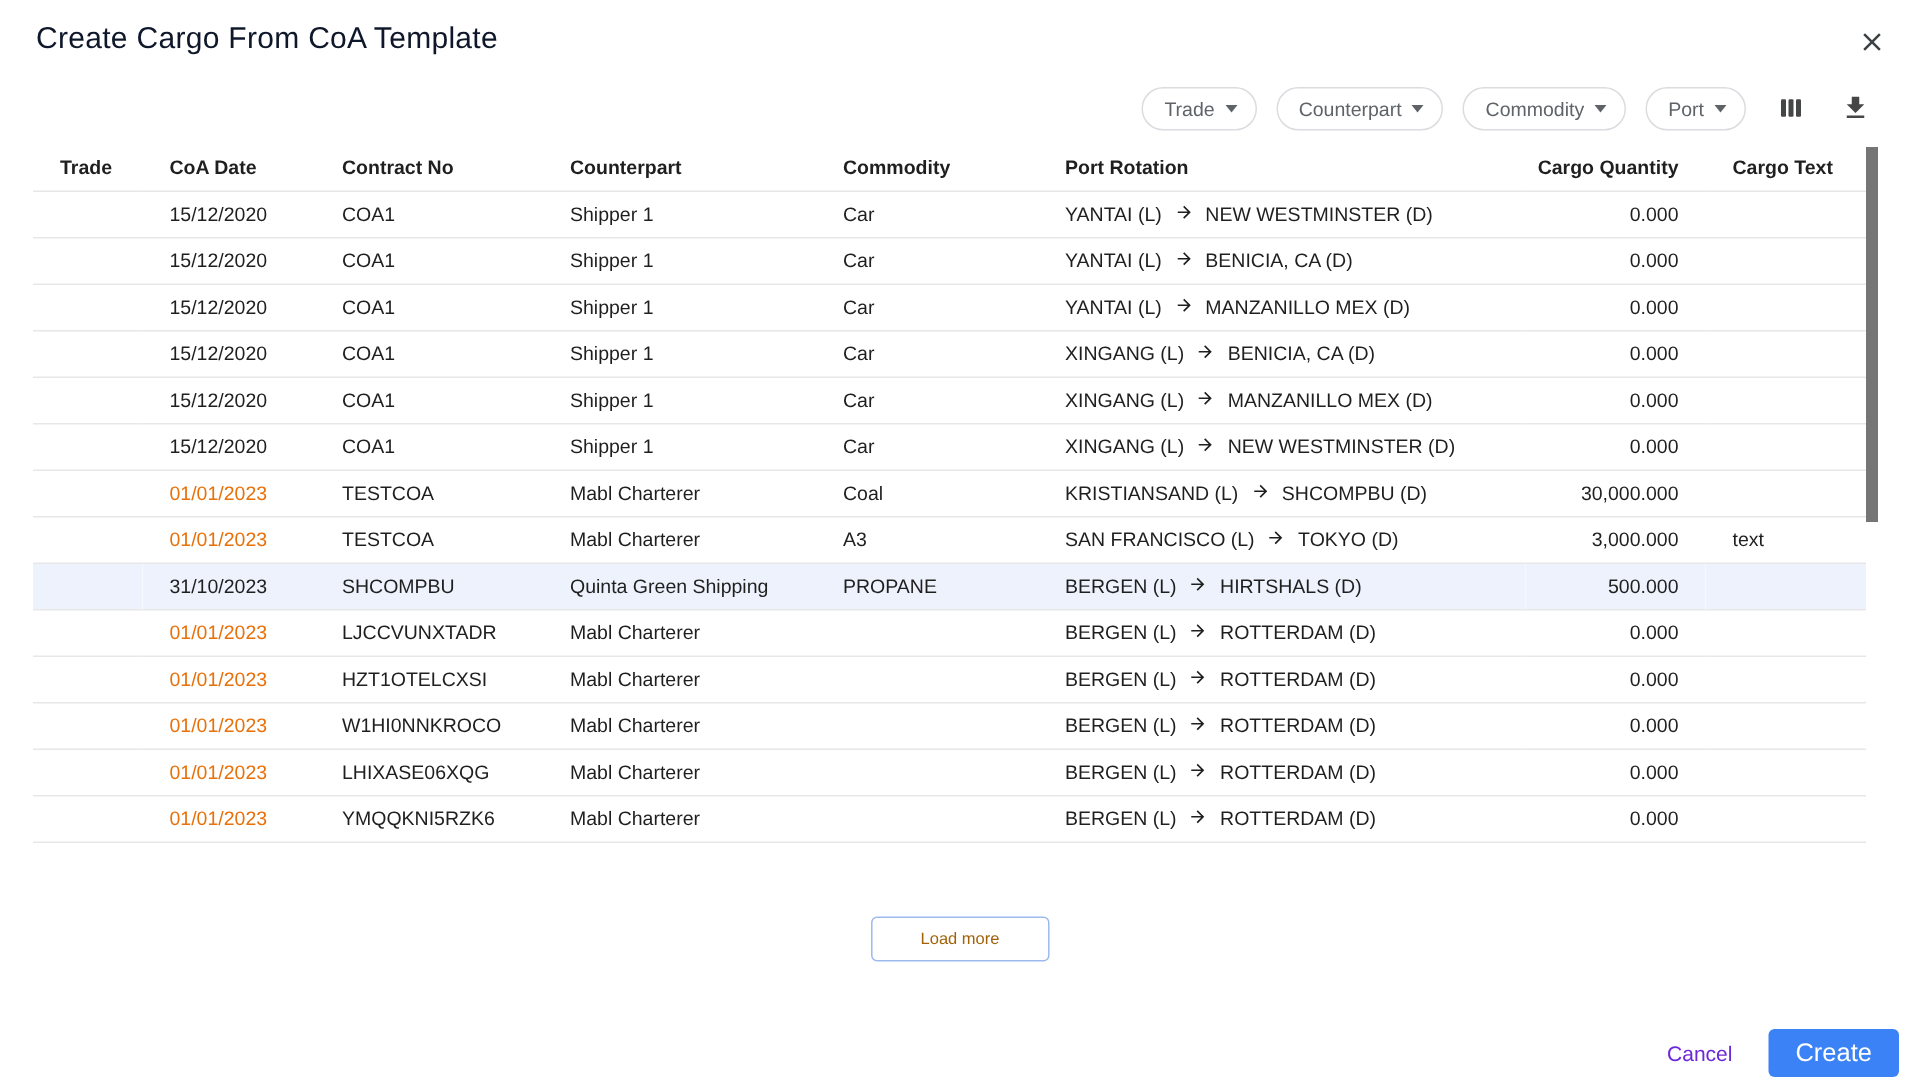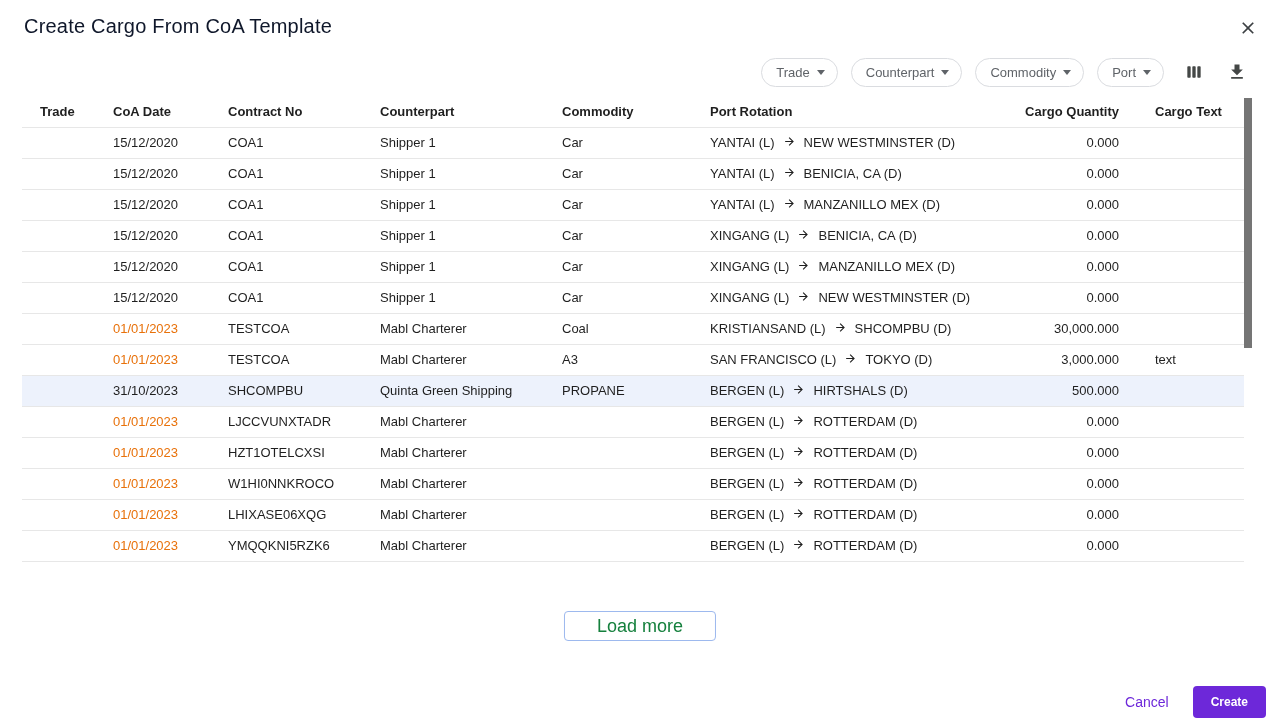--- a/index.html
+++ b/index.html
@@ -61,37 +61,37 @@
   }
   .scrollbar-thumb {
     position:absolute; top:1px; left:0; width:8px; height:250px; background:#757575;
   }
 
   
   .load-more {
     position:absolute; top:611px; left:50%; transform:translateX(-50%);
     height:30px; padding:0 32px; background:#fff;
     border:1px solid #9db9ee; border-radius:4px;
-    color:#15803d; font-size:18px; font-weight:500;
+    color:#a16207; font-size:11px; font-weight:500;
     display:flex; align-items:center; cursor:pointer;
     font-family:"Liberation Sans", sans-serif;
   }
 
   
   .footer {
     position:absolute; right:14px; bottom:10px;
     display:flex; align-items:center; gap:10px;
   }
   .btn-text {
     background:none; border:none; color:#6d28d9; font-size:14px; font-weight:500;
     padding:8px 14px; cursor:pointer; font-family:"Liberation Sans", sans-serif;
   }
   .btn-primary {
-    background:#6d28d9; color:#ffffff; border:none; border-radius:4px;
-    font-size:12px; font-weight:700; height:32px; padding:0 18px; cursor:pointer;
+    background:#3b82f6; color:#ffffff; border:none; border-radius:4px;
+    font-size:17px; font-weight:400; height:32px; padding:0 18px; cursor:pointer;
     font-family:"Liberation Sans", sans-serif;
   }
 </style>
 </head>
 <body>
 
 <div class="dialog-title">Create Cargo From CoA Template</div>
 
 <div class="close-btn">
   <svg viewBox="0 0 24 24">

